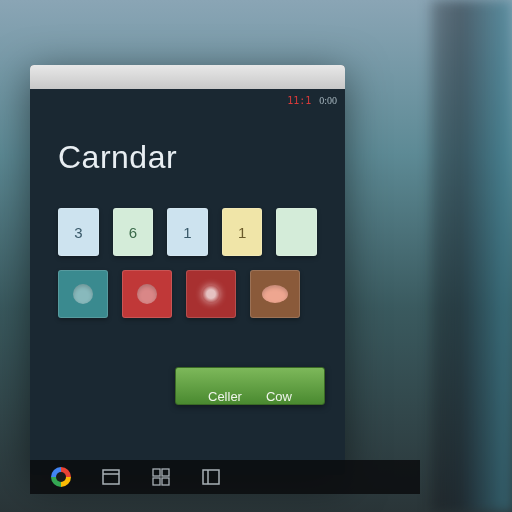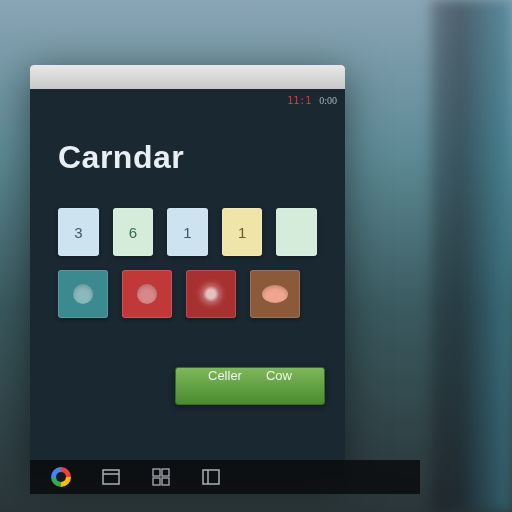--- a/index.html
+++ b/index.html
@@ -46,21 +46,21 @@
       align-items: center;
     }
     .status-code { color: #d83a3a; font-family: monospace; }
     .status-clock { color: #a8b8c0; font-family: Liberation Serif, serif; }
     .content {
       padding: 50px 28px 20px 28px;
     }
     .app-title {
       color: #e8eef2;
       font-size: 32px;
-      font-weight: 700;
+      font-weight: 400;
       margin-bottom: 32px;
       letter-spacing: 0.5px;
     }
     .grid {
       display: flex;
       flex-direction: column;
       gap: 14px;
     }
     .row {
       display: flex;
@@ -101,21 +101,21 @@
       position: absolute;
       right: 20px;
       bottom: 70px;
       width: 150px; height: 38px;
       background: linear-gradient(180deg, #7db85a, #4a8a30);
       border: 1px solid #3a6a25;
       border-radius: 3px;
       color: #f0f5ec;
       font-size: 13px;
       display: flex;
-      align-items: flex-start;
+      align-items: flex-end;
       justify-content: center;
       gap: 24px;
       cursor: pointer;
       box-shadow: 0 2px 6px rgba(0,0,0,0.4);
     }
     .taskbar {
       position: absolute;
       left: 30px; bottom: 18px;
       width: 390px; height: 34px;
       background: rgba(10,12,14,0.85);

